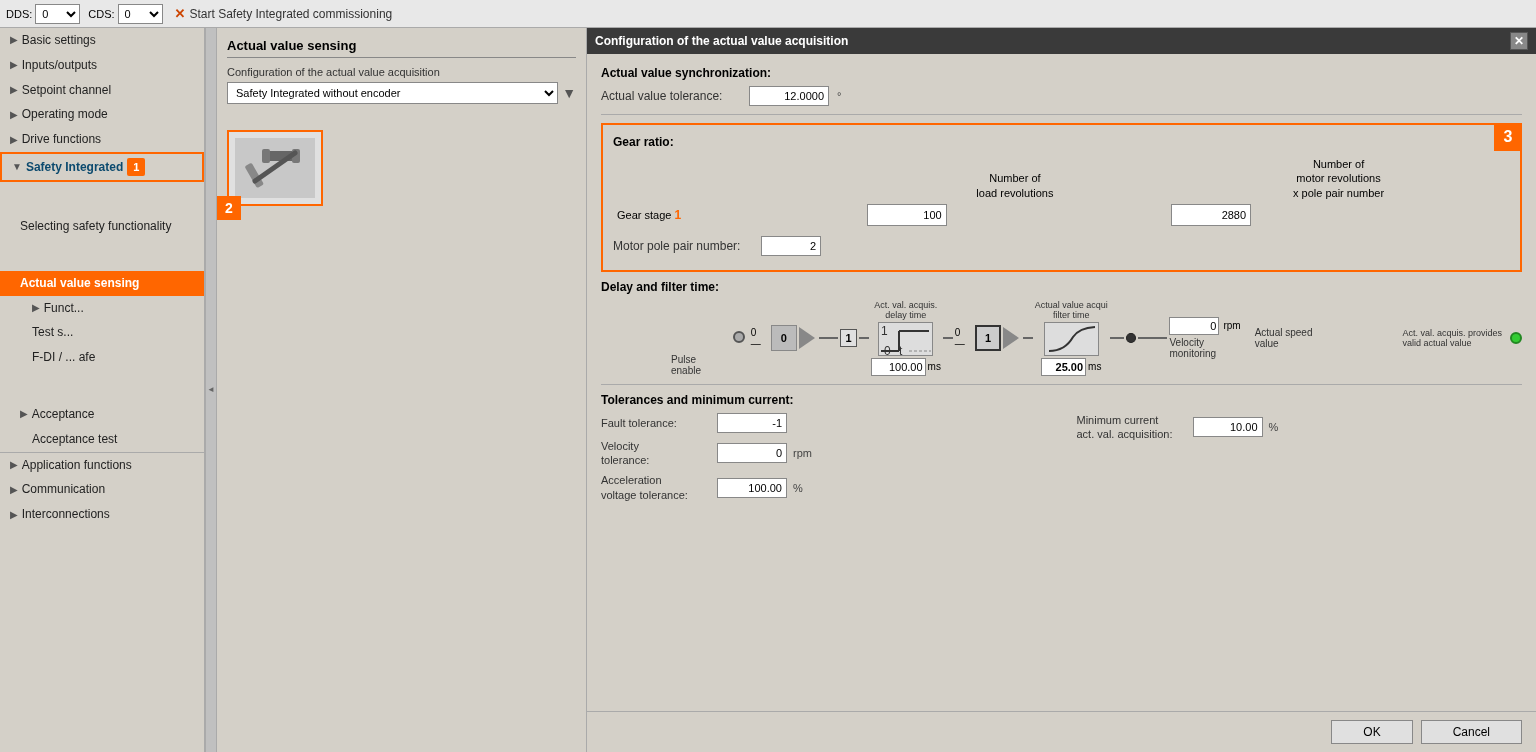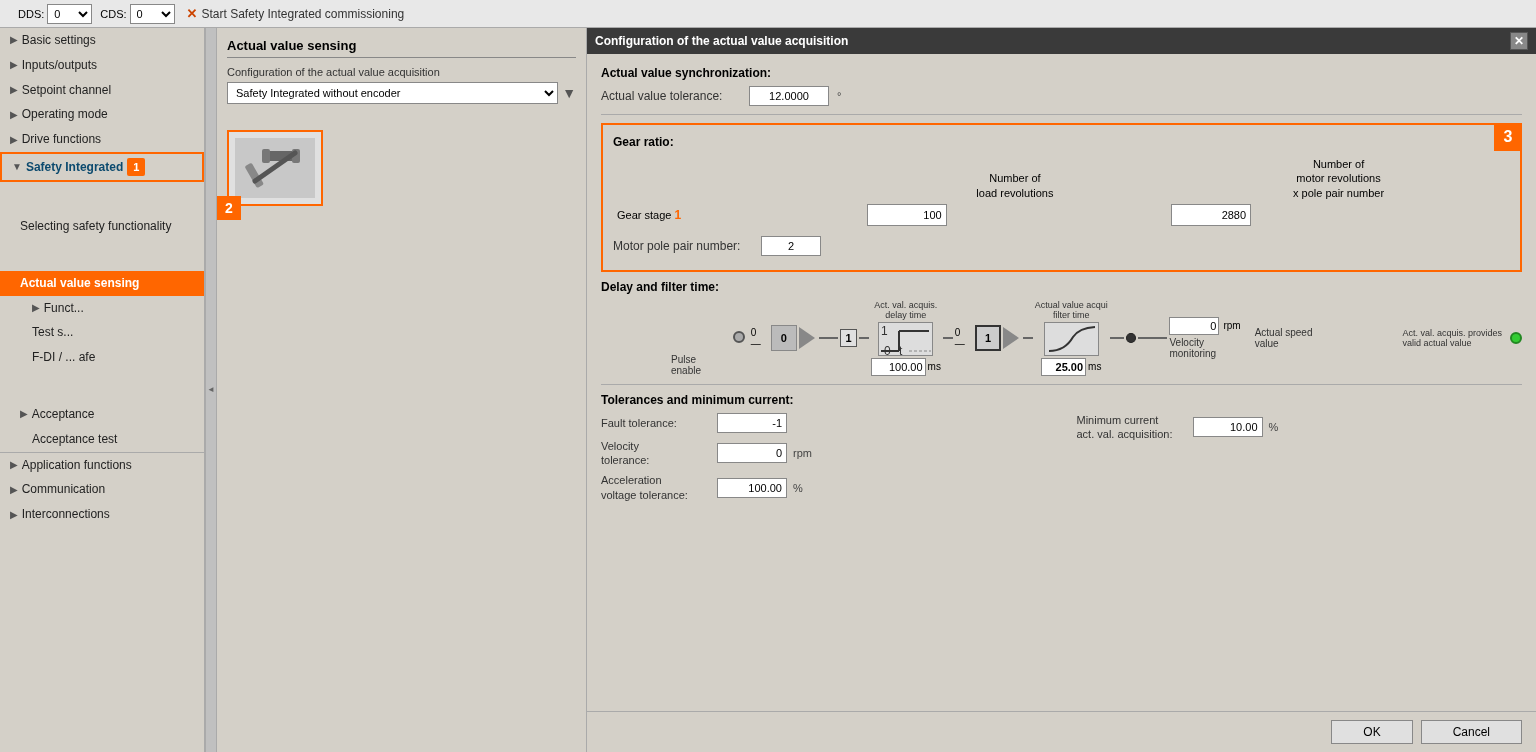--- a/index.html
+++ b/index.html
@@ -1,21 +1,21 @@
 <!DOCTYPE html>
 <html><head>
   <meta charset="utf-8">
   <style>
     * { box-sizing: border-box; margin: 0; padding: 0; font-family: Arial, sans-serif; font-size: 12px; }
     body { background: #c0c0c0; width: 1536px; height: 752px; overflow: hidden; }
 
     
     .toolbar {
       display: flex; align-items: center; height: 28px; background: #e8e8e8;
-      border-bottom: 1px solid #aaa; padding: 0 18px; gap: 8px;
+      border-bottom: 1px solid #aaa; padding: 0 6px; gap: 8px;
     }
     .toolbar-item { display: flex; align-items: center; gap: 3px; }
     .toolbar-label { font-size: 11px; }
     .toolbar-select {
       height: 20px; font-size: 11px; border: 1px solid #888; background: white; padding: 0 2px; min-width: 45px;
     }
     .toolbar-btn {
       display: flex; align-items: center; gap: 4px; background: none; border: none;
       cursor: pointer; font-size: 11px; color: #333; padding: 2px 4px;
     }
@@ -84,21 +84,21 @@
 
     
     .orange-section {
       border: 2px solid #f60; padding: 8px 10px; margin: 8px 0; position: relative;
     }
 
     
     .form-row { display: flex; align-items: center; margin-bottom: 6px; gap: 8px; }
     .form-label { color: #333; min-width: 140px; }
     .form-input {
-      border: 1px solid #888; background: white; height: 20px; text-align: center;
+      border: 1px solid #888; background: white; height: 20px; text-align: right;
       padding: 0 4px; font-size: 11px;
     }
     .form-unit { color: #444; font-size: 11px; }
 
     
     .gear-table { width: 100%; border-collapse: collapse; margin-top: 4px; }
     .gear-table th {
       font-size: 11px; font-weight: normal; text-align: center; padding: 2px 4px;
       vertical-align: bottom; line-height: 1.3;
     }

